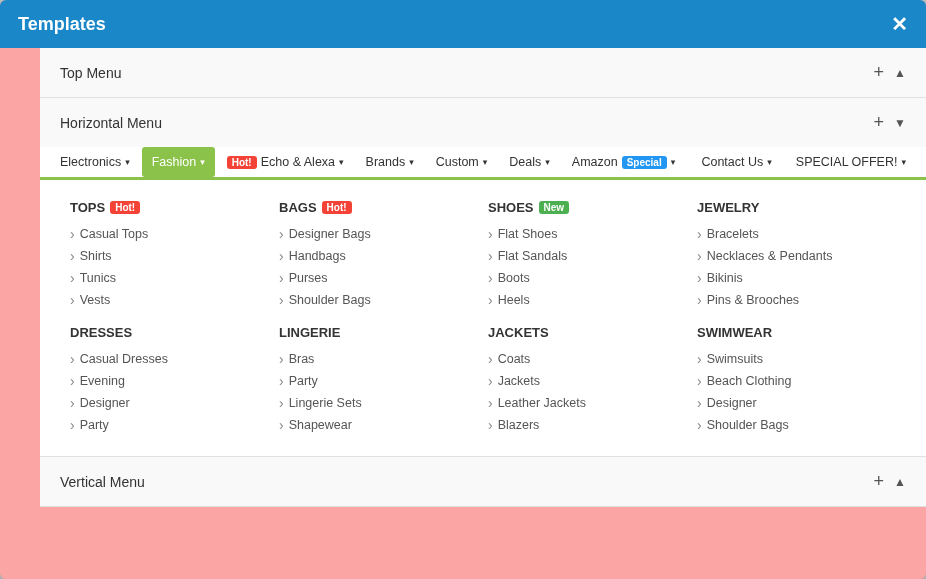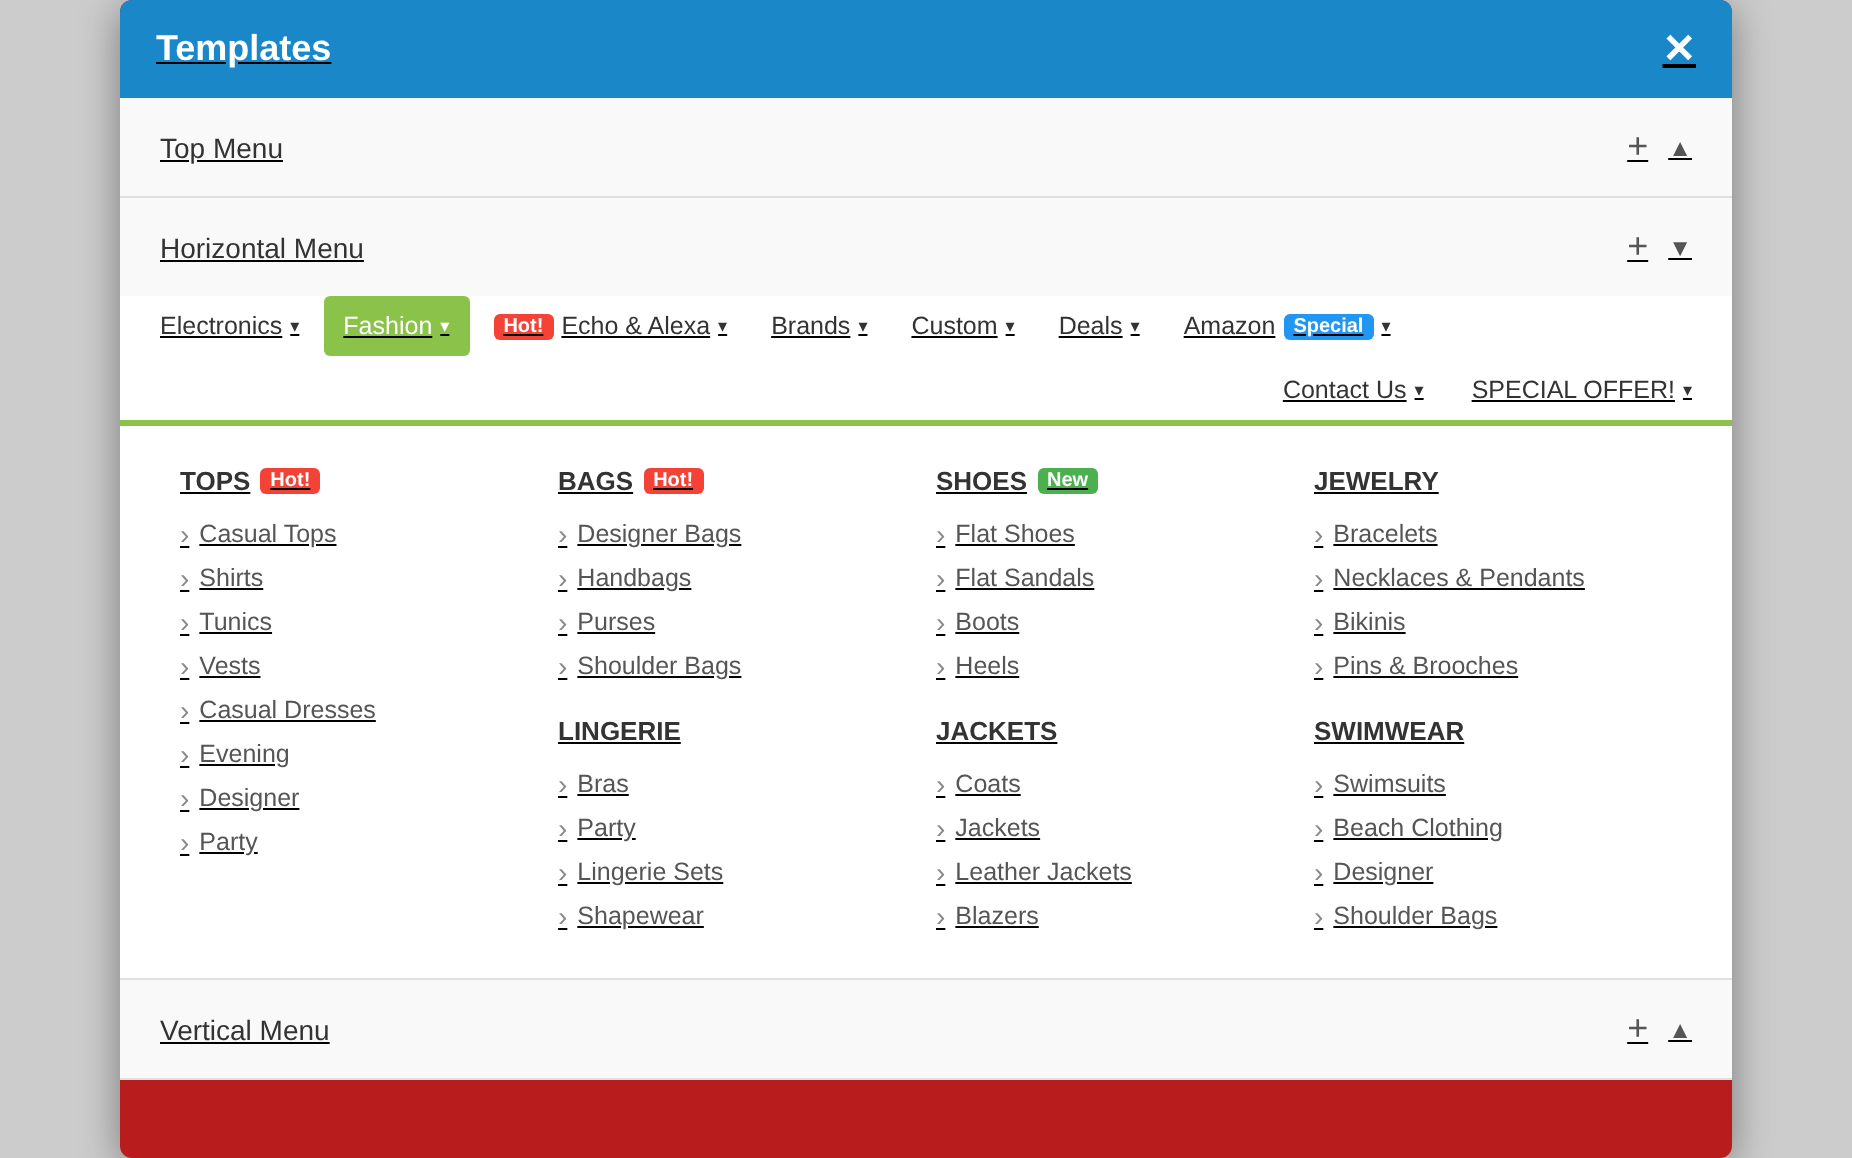--- a/index.html
+++ b/index.html
@@ -6,27 +6,26 @@
     body {
       font-family: Arial, sans-serif;
       font-size: 13px;
       background: #ccc;
       display: flex;
       justify-content: center;
       align-items: center;
       min-height: 100vh;
     }
     .modal {
-      width: 806px;
+      width: 926px;
       min-height: 579px;
-      background: #b91c1c;
+      background: #fca5a5;
       border-radius: 6px;
       overflow: hidden;
       box-shadow: 0 4px 20px rgba(0,0,0,0.4);
-      text-decoration: underline;
     }
     .modal-header {
       background: #1a87c8;
       color: #fff;
       padding: 12px 18px;
       display: flex;
       justify-content: space-between;
       align-items: center;
     }
     .modal-header h2 {
@@ -37,20 +36,21 @@
     .close-btn {
       color: #fff;
       font-size: 20px;
       cursor: pointer;
       background: none;
       border: none;
       font-weight: bold;
     }
     .section {
       border-bottom: 1px solid #e0e0e0;
+      margin-left: 40px;
     }
     .section-header {
       padding: 14px 20px;
       display: flex;
       justify-content: space-between;
       align-items: center;
       cursor: pointer;
       background: #f9f9f9;
     }
     .section-header span {
@@ -243,20 +243,21 @@
           <div class="col-title">
             <span>TOPS</span>
             <span class="badge badge-hot">Hot!</span>
           </div>
           <ul>
             <li>Casual Tops</li>
             <li>Shirts</li>
             <li>Tunics</li>
             <li>Vests</li>
           </ul>
+          <div class="col-title" style="margin-top:14px;">DRESSES</div>
           <ul>
             <li>Casual Dresses</li>
             <li>Evening</li>
             <li>Designer</li>
             <li>Party</li>
           </ul>
         </div>
 
         <div class="dropdown-col">
           <div class="col-title">

